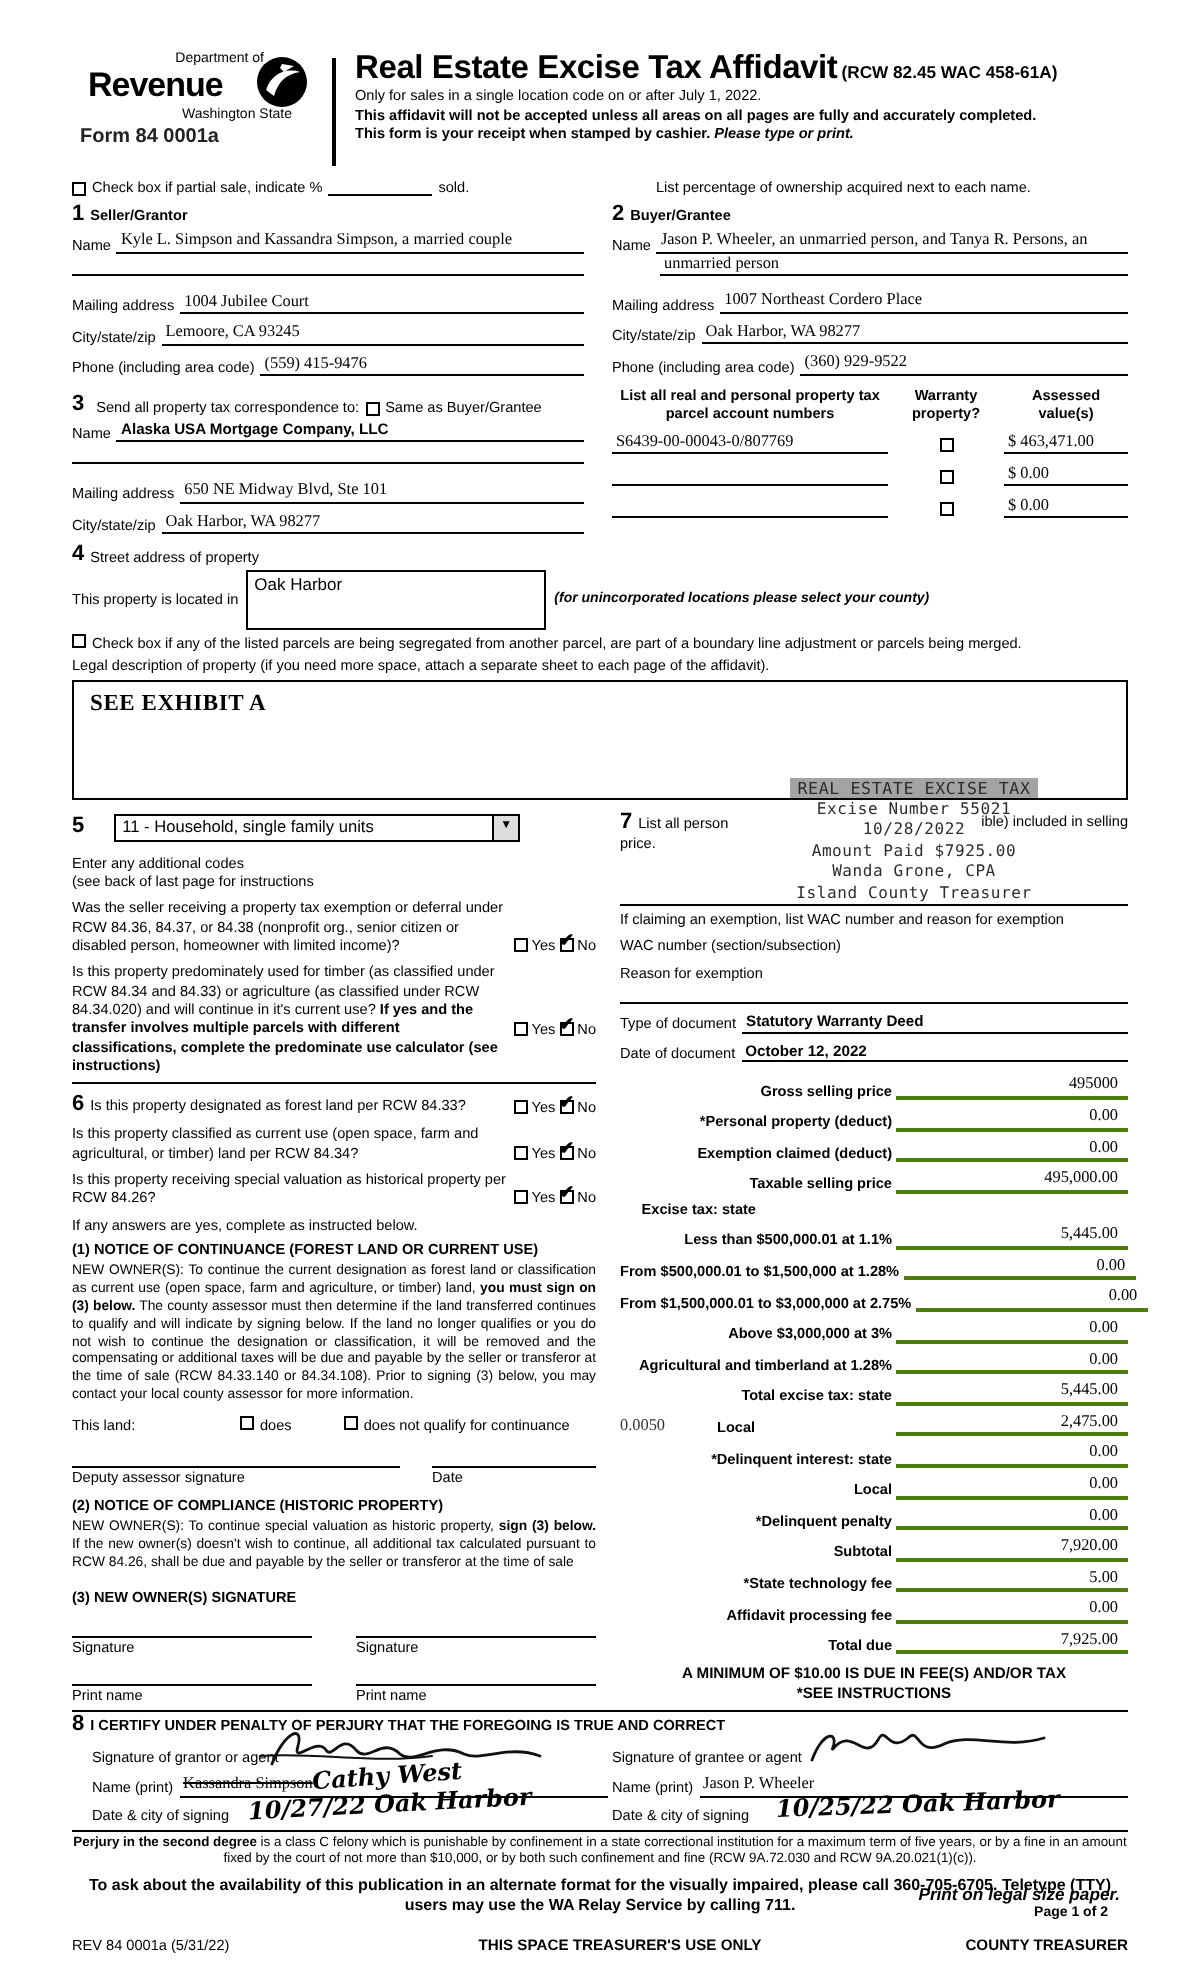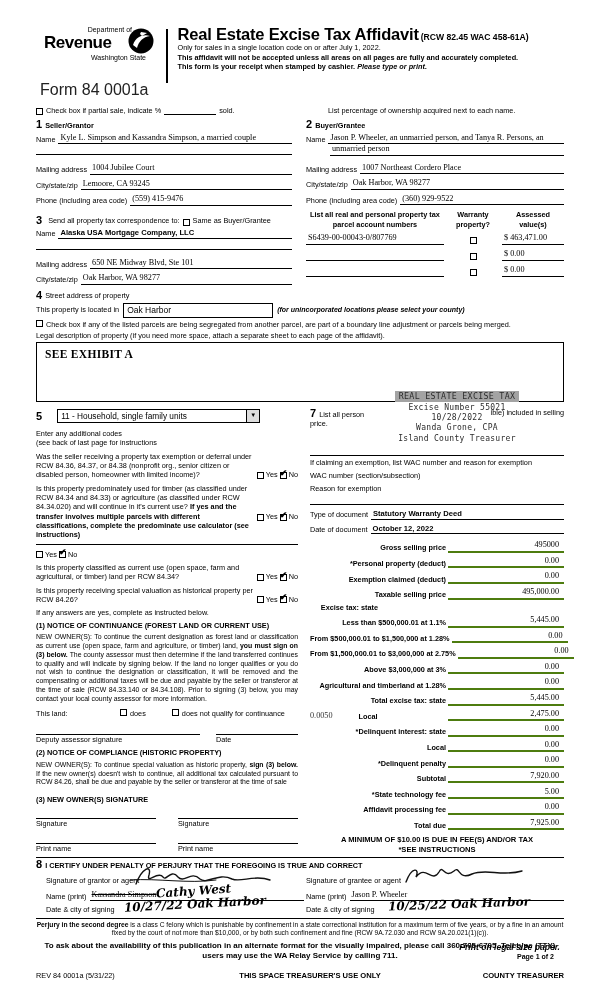--- a/index.html
+++ b/index.html
@@ -9,21 +9,21 @@
     padding:26px 36px 0 36px;overflow:hidden}
   .b{font-weight:bold}
   .i{font-style:italic}
   
   .hdr{display:flex;gap:10px}
   .logo{width:120px;flex:none;position:relative}
   .dept{font-size:7px;text-align:right;padding-right:24px}
   .rev{font-size:17px;font-weight:bold;letter-spacing:-.5px;margin-top:-3px;padding-left:8px}
   .swoosh{position:absolute;right:2px;top:2px}
   .ws{font-size:7px;text-align:right;padding-right:10px}
-  .formno{font-size:16px;font-weight:normal;color:#222;margin-top:17px;padding-left:4px}
+  .formno{font-size:10px;font-weight:bold;color:#222;margin-top:0;padding-left:4px}
   .vr{width:1.5px;background:#000;height:54px;margin-top:3px;flex:none}
   .title{font-size:16.5px;font-weight:bold;letter-spacing:-.2px;line-height:1.05}
   .titleref{font-size:8.6px;font-weight:bold}
   .hl{font-size:7.3px}
   
   .frow{display:flex;align-items:flex-end;margin-top:4px}
   .lbl{white-space:nowrap;padding-right:3px;flex:none}
   .fv{font-family:"Liberation Serif",serif;font-size:8.2px;border-bottom:1px solid #000;flex:1;padding:0 2px;white-space:nowrap;overflow:hidden}
   .blankline{border-bottom:1px solid #000;height:9px;margin-top:2px}
   .secnum{font-size:11px;font-weight:bold;padding-right:3px;line-height:1}
@@ -33,21 +33,21 @@
   .cl{width:256px;flex:none}
   .cr{flex:1;min-width:0}
   
   .pt-h{display:flex;gap:6px;margin-top:5px;font-weight:bold;text-align:center;align-items:flex-end}
   .pt-c1{flex:1}.pt-c2{width:46px;flex:none}.pt-c3{width:62px;flex:none}
   .pt-r{display:flex;gap:6px;align-items:flex-end;margin-top:4.5px}
   .pt-r .pv{font-family:"Liberation Serif",serif;font-size:8.2px;border-bottom:1px solid #000;flex:1;padding:0 2px}
   .pt-r .pc{width:46px;flex:none;text-align:center}
   .pt-r .pa{width:62px;flex:none;border-bottom:1px solid #000;font-family:"Liberation Serif",serif;font-size:8.2px;text-align:left;padding-left:2px}
   
-  .locbox{border:1.2px solid #000;width:150px;height:15px;font-size:8.5px;padding:1px 3px;margin:0 4px}
+  .locbox{border:1.2px solid #000;width:150px;height:30px;font-size:8.5px;padding:1px 3px;margin:0 4px}
   .legalbox{border:1.3px solid #000;height:60px;margin-top:2px;padding:4px 8px;position:relative}
   .exhibit{font-family:"Liberation Serif",serif;font-weight:bold;font-size:11.5px;letter-spacing:.3px}
   
   .stamp{position:absolute;left:305px;top:-12px;width:230px;text-align:center;
     font-family:"DejaVu Sans Mono",monospace;font-size:8px;color:#2c2c2c;letter-spacing:.3px;line-height:1.3;z-index:6;pointer-events:none}
   .stamp .l1{background:#a3a3a3;display:inline-block;padding:0 4px;font-size:8.3px}
   
   .cols2{display:flex;gap:12px;margin-top:3px;min-height:450px}
   .drop{display:flex;border:1.5px solid #000;width:203px;height:14px;align-items:center;padding-left:3px;font-size:8.3px}
   .droparrow{margin-left:auto;width:13px;height:100%;border-left:1.5px solid #000;display:flex;align-items:center;justify-content:center;font-size:6px;background:#ddd}
@@ -215,20 +215,21 @@
       <span>Check box if any of the listed parcels are being segregated from another parcel, are part of a boundary line adjustment or parcels being merged.</span>
     </div>
     <div style="margin-top:2px">Legal description of property (if you need more space, attach a separate sheet to each page of the affidavit).</div>
     <div class="legalbox">
       <span class="exhibit">SEE EXHIBIT A</span>
       
       <div class="stamp" style="top:calc(100% - 10px)">
         <div class="l1">REAL ESTATE EXCISE TAX</div>
         <div>Excise Number 55021</div>
         <div>10/28/2022</div>
+        <div>Amount Paid $7925.00</div>
         <div>Wanda Grone, CPA</div>
         <div>Island County Treasurer</div>
       </div>
     </div>
   </div>
 
   <div class="cols2">
     <div class="cl" style="width:262px">
       <div style="display:flex;align-items:center;gap:12px;margin-top:4px">
         <span class="secnum">5</span>
@@ -261,20 +262,21 @@
             <span>Yes</span>
           <span class="cb">
               <span class="mk">✔</span>
             </span>
             <span>No</span>
         </span>
       </div>
       <div class="hrL"></div>
 
       <div class="qrow" style="margin-top:5px">
+        <span class="qtext"><span class="secnum">6</span><span>Is this property designated as forest land per RCW 84.33?</span></span>
         <span class="yn">
           <span class="cb"></span>
             <span>Yes</span>
           <span class="cb">
               <span class="mk">✔</span>
             </span>
             <span>No</span>
         </span>
       </div>
       <div class="qrow">

